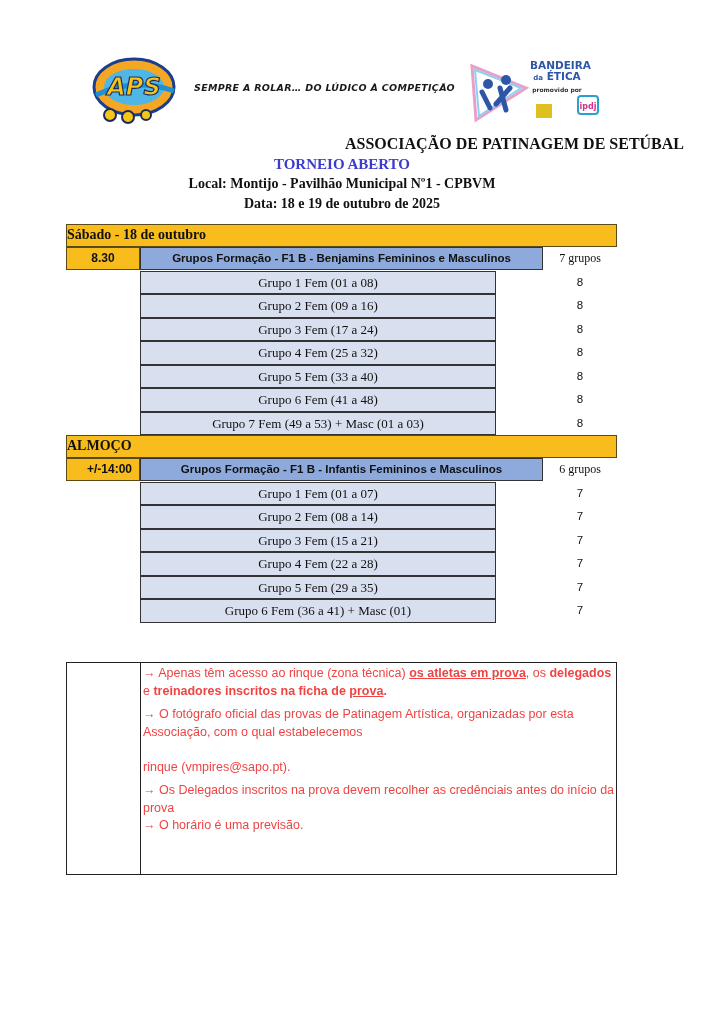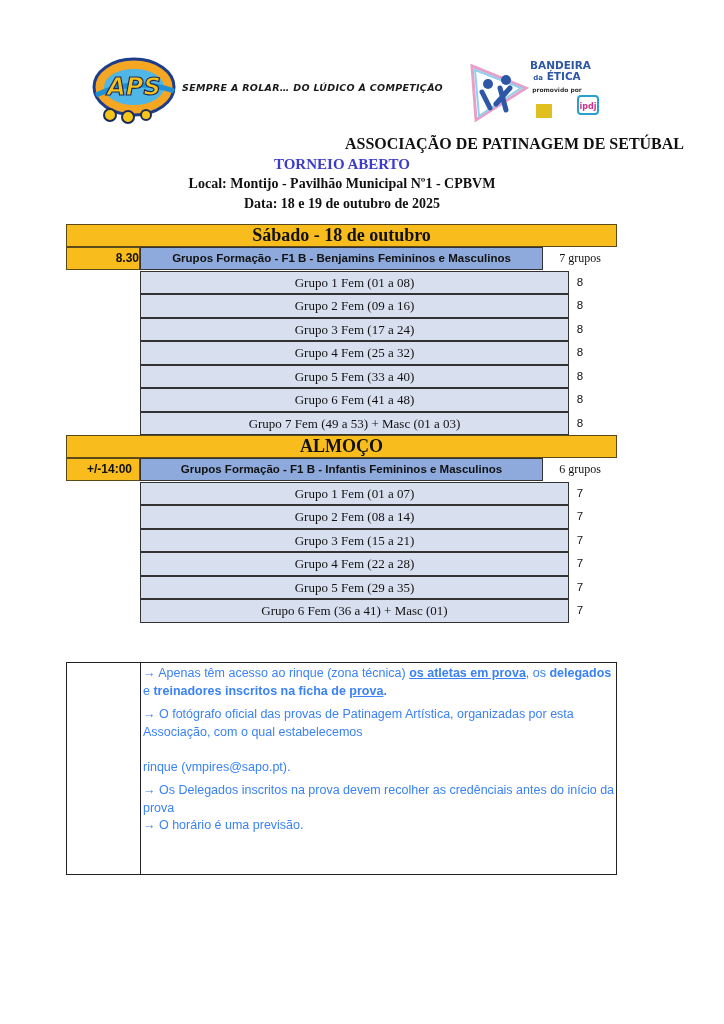--- a/index.html
+++ b/index.html
@@ -1,48 +1,48 @@
 <!DOCTYPE html>
 <html><head>
 <meta charset="utf-8">
 <style>
   * { box-sizing: border-box; margin: 0; padding: 0; }
   html, body { width: 724px; height: 1024px; background: #ffffff; overflow: hidden; }
   body { position: relative; font-family: "Liberation Serif", serif; color: #111; }
 
   
   .logo-aps { position: absolute; left: 88px; top: 55px; width: 92px; height: 70px; }
-  .slogan { position: absolute; left: 182px; top: 82px; font-family: "DejaVu Sans", sans-serif; font-weight: bold; font-style: italic; font-size: 9.5px; letter-spacing: 0.3px; color: #1a1a1a; }
+  .slogan { position: absolute; left: 194px; top: 82px; font-family: "DejaVu Sans", sans-serif; font-weight: bold; font-style: italic; font-size: 9.5px; letter-spacing: 0.3px; color: #1a1a1a; }
   .logo-be { position: absolute; left: 466px; top: 58px; width: 150px; height: 66px; }
   .be-text { position: absolute; left: 530px; top: 60px; font-family: "DejaVu Sans", sans-serif; font-weight: bold; color: #2d57a6; font-size: 10.5px; line-height: 11px; text-align: center; width: 54px; }
   .be-text .small { font-size: 7px; color: #2d57a6; }
   .be-text .promo { font-size: 6px; color: #333; font-weight: bold; }
 
   
   .titles { position: absolute; left: 0; top: 133px; width: 684px; text-align: center; font-weight: bold; }
   .t1 { font-size: 16px; line-height: 21px; color: #111; text-align: right; }
   .t2 { font-size: 15px; line-height: 20px; color: #3c3ccc; }
   .t3 { font-size: 14px; line-height: 20px; color: #111; }
   .t4 { font-size: 14px; line-height: 20px; color: #111; }
 
   
   .sched { position: absolute; left: 66px; top: 224px; width: 551px; }
-  .band { position: absolute; left: 0; width: 551px; height: 23px; background: #f8bd1c; border: 1.5px solid #5a4a1a; text-align: center; font-weight: bold; font-size: 18px; line-height: 20px; }
+  .band { position: absolute; left: 0; width: 551px; height: 23px; background: #f8bd1c; border: 1.5px solid #5a4a1a; font-weight: bold; font-size: 14px; line-height: 20px; }
   .time { position: absolute; left: 0; width: 74px; height: 23px; background: #f8bd1c; border: 1.5px solid #5a4a1a; font-family: "Liberation Sans", sans-serif; font-weight: bold; font-size: 12px; line-height: 20px; }
-  .time.center { text-align: right; }
+  .time.center { text-align: center; }
   .time.left { text-align: left; padding-left: 20px; }
   .grp-head { position: absolute; left: 74px; width: 403px; height: 23px; background: #8eaadc; border: 1.5px solid #333; text-align: center; font-family: "Liberation Sans", sans-serif; font-weight: bold; font-size: 11.5px; line-height: 20px; }
   .count-head { position: absolute; left: 477px; width: 74px; height: 23px; text-align: center; font-size: 12px; line-height: 22px; }
-  .grp { position: absolute; left: 74px; width: 429px; height: 23.5px; background: #d8e0f0; border: 1.5px solid #333; border-top-width: 0.75px; border-bottom-width: 0.75px; text-align: center; font-size: 13px; line-height: 21px; }
+  .grp { position: absolute; left: 74px; width: 356px; height: 23.5px; background: #d8e0f0; border: 1.5px solid #333; border-top-width: 0.75px; border-bottom-width: 0.75px; text-align: center; font-size: 13px; line-height: 21px; }
   .cnt { position: absolute; left: 477px; width: 74px; height: 23.5px; text-align: center; font-family: "Liberation Sans", sans-serif; font-size: 11.5px; line-height: 22px; }
 
   
   .notes { position: absolute; left: 66px; top: 662px; width: 551px; height: 213px; border: 1.5px solid #222; }
   .notes .left-col { position: absolute; left: 0; top: 0; width: 74px; height: 100%; border-right: 1.5px solid #222; }
-  .notes .content { position: absolute; left: 76px; top: 2px; width: 472px; font-family: "Liberation Sans", sans-serif; font-size: 12.5px; line-height: 17.5px; color: #3b82f6; }
+  .notes .content { position: absolute; left: 76px; top: 2px; width: 472px; font-family: "Liberation Sans", sans-serif; font-size: 12.5px; line-height: 17.5px; color: #ef4444; }
   .notes p { margin-bottom: 6px; }
   .notes p.tight { margin-bottom: 0; }
   .u { text-decoration: underline; }
   b { font-weight: bold; }
 </style>
 </head>
 <body>
 
 <div class="logo-aps">
   <svg width="92" height="70" viewBox="0 0 92 70">

